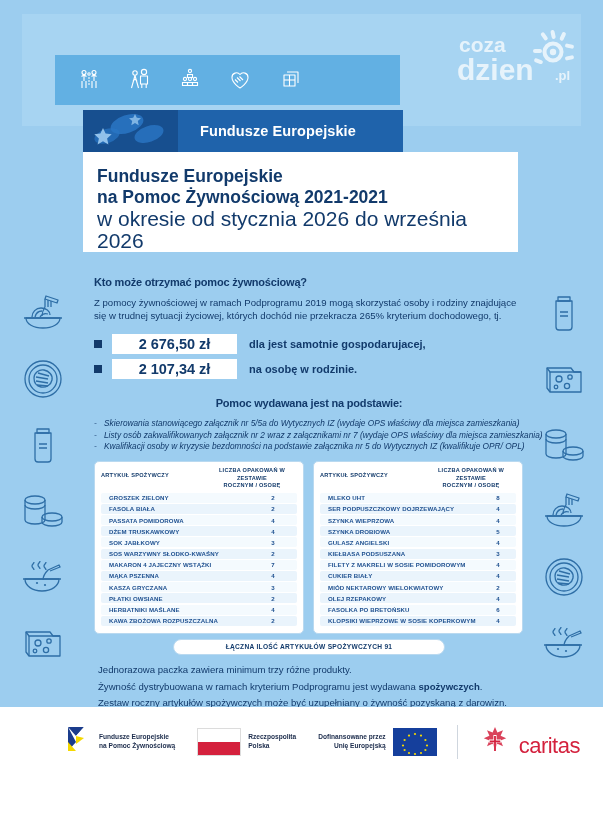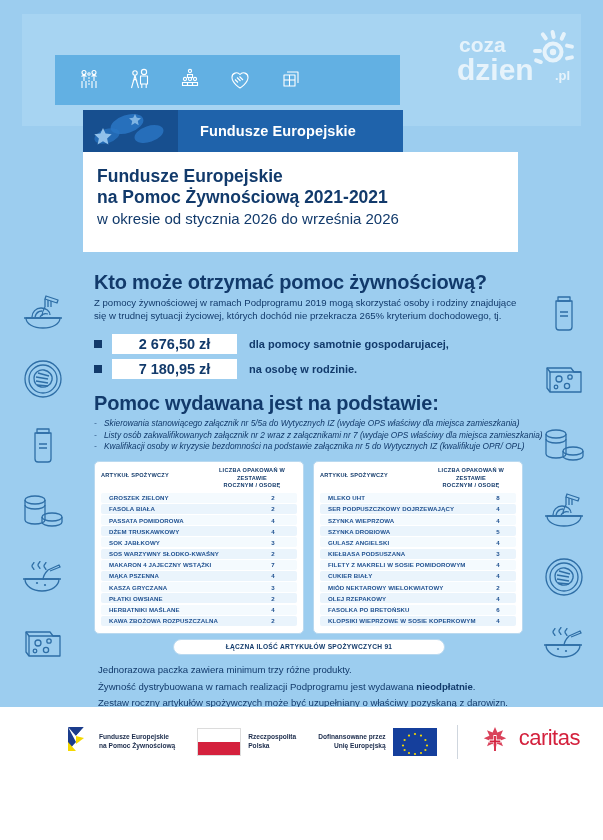--- a/index.html
+++ b/index.html
@@ -42,54 +42,54 @@
   }
 
   .title-card{
     position:absolute;left:83px;top:152px;width:435px;height:100px;
     background:#ffffff;padding:14px 0 0 14px;box-sizing:border-box;
   }
   .title-card .l1,.title-card .l2{
     font-weight:bold;font-size:17.5px;color:#123a6b;line-height:21px;
   }
   .title-card .l3{
-    font-size:15px;color:#123a6b;line-height:22px;font-weight:normal;
+    font-size:21px;color:#123a6b;line-height:22px;font-weight:normal;
   }
 
   
   .side{position:absolute;top:280px;width:62px;}
   .side.left{left:12px;}
   .side.right{right:8px;}
   .side .ic{height:66px;display:flex;align-items:center;justify-content:center;}
   .side svg{display:block;}
 
   
   .content{position:absolute;left:94px;top:272px;width:430px;}
 
   h2.section{
-    font-size:20px;font-weight:bold;color:#123a6b;margin:0 0 4px 0;
+    font-size:11px;font-weight:bold;color:#123a6b;margin:0 0 4px 0;
     line-height:21px;letter-spacing:-.2px;
   }
   p.body{
     font-size:9.6px;line-height:12.6px;color:#123a6b;margin:0;
   }
 
   .amounts{margin-top:12px;}
   .amount-row{display:flex;align-items:center;height:20px;margin-bottom:5px;}
   .bullet{width:8px;height:8px;background:#123a6b;margin-right:10px;flex:0 0 auto;}
   .amount-box{
     background:#ffffff;width:125px;height:20px;display:flex;align-items:center;
     justify-content:center;font-weight:bold;font-size:14.5px;color:#123a6b;
     flex:0 0 auto;
   }
   .amount-label{
     font-weight:bold;font-size:11px;color:#123a6b;margin-left:12px;
   }
 
-  h2.section2{margin-top:14px;}
+  h2.section2{margin-top:14px;text-align:center;}
   ul.basis{margin:4px 0 0 0;padding:0;list-style:none;font-style:italic;}
   ul.basis li{
     font-size:8.3px;line-height:11.4px;color:#123a6b;
     padding-left:10px;position:relative;white-space:nowrap;
   }
   ul.basis li:before{content:"-";position:absolute;left:0;top:0;}
 
   
   .tables{display:flex;gap:9px;margin-top:9px;}
   .tbl{
@@ -145,21 +145,21 @@
     font-size:6.6px;font-weight:bold;line-height:8.6px;color:#1b2b4b;
     margin-left:7px;white-space:nowrap;
   }
   .logo .lbl.r{text-align:right;margin-left:0;margin-right:7px;}
   .gap{width:22px;}
   .pl-flag{width:44px;height:28px;border:.5px solid #dcdcdc;box-sizing:border-box;}
   .pl-flag .w{height:50%;background:#ffffff;}
   .pl-flag .r{height:50%;background:#d4213d;}
   .eu-flag{width:44px;height:28px;background:#153f9c;position:relative;}
   .divider{width:1px;height:34px;background:#cfd6de;margin:0 20px;}
-  .caritas{display:flex;align-items:flex-start;}
+  .caritas{display:flex;align-items:flex-end;}
   .caritas .word{
     font-size:22px;color:#d4213d;margin-left:7px;letter-spacing:-.5px;
   }
 </style>
 </head>
 <body>
 
 <div class="poster">
 
   <div class="header-band"></div>
@@ -374,25 +374,25 @@
 
   <div class="content">
 
     <h2 class="section">Kto może otrzymać pomoc żywnościową?</h2>
     <p class="body">Z pomocy żywnościowej w ramach Podprogramu 2019 mogą skorzystać osoby i rodziny znajdujące się w trudnej sytuacji życiowej, których dochód nie przekracza 265% kryterium dochodowego, tj.</p>
 
     <div class="amounts">
       <div class="amount-row">
         <span class="bullet"></span>
         <span class="amount-box">2 676,50 zł</span>
-        <span class="amount-label">dla pomocy samotnie gospodarujacej,</span>
+        <span class="amount-label">dla jest samotnie gospodarujacej,</span>
       </div>
       <div class="amount-row">
         <span class="bullet"></span>
-        <span class="amount-box">7 180,95 zł</span>
+        <span class="amount-box">2 107,34 zł</span>
         <span class="amount-label">na osobę w rodzinie.</span>
       </div>
     </div>
 
     <h2 class="section section2">Pomoc wydawana jest na podstawie:</h2>
     <ul class="basis">
       <li>Skierowania stanowiącego załącznik nr 5/5a do Wytycznych IZ (wydaje OPS właściwy dla miejsca zamieszkania)</li>
       <li>Listy osób zakwalifikowanych załącznik nr 2 wraz z załącznikami nr 7 (wydaje OPS właściwy dla miejsca zamieszkania)</li>
       <li>Kwalifikacji osoby w kryzysie bezdomności na podstawie załącznika nr 5 do Wytycznych IZ (kwalifikuje OPR/ OPL)</li>
     </ul>
@@ -516,22 +516,22 @@
       </div>
 
     </div>
 
     <div class="total-wrap">
       <div class="total">ŁĄCZNA ILOŚĆ ARTYKUŁÓW SPOŻYWCZYCH 91</div>
     </div>
 
     <div class="notes">
       <p>Jednorazowa paczka zawiera minimum trzy różne produkty.</p>
-      <p><span>Żywność dystrybuowana w ramach realizacji Podprogramu jest wydawana </span><b>nieodpłatnie</b><span>.</span></p>
-      <p>Zestaw roczny artykułów spożywczych może być uzupełniany o właściwy pozyskaną z darowizn.</p>
+      <p><span>Żywność dystrybuowana w ramach kryterium Podprogramu jest wydawana </span><b>spożywczych</b><span>.</span></p>
+      <p>Zestaw roczny artykułów spożywczych może być uzupełniany o żywność pozyskaną z darowizn.</p>
     </div>
 
     <div class="ask">
       <div class="h">Zapytaj o działania towarzyszące!</div>
       <div class="s">Prowadzimy działania na rzecz włączenia społecznego osób zakwalifikowanych do udziału w Podprogramie 2025</div>
     </div>
 
   </div>
 
   <div class="footer">

